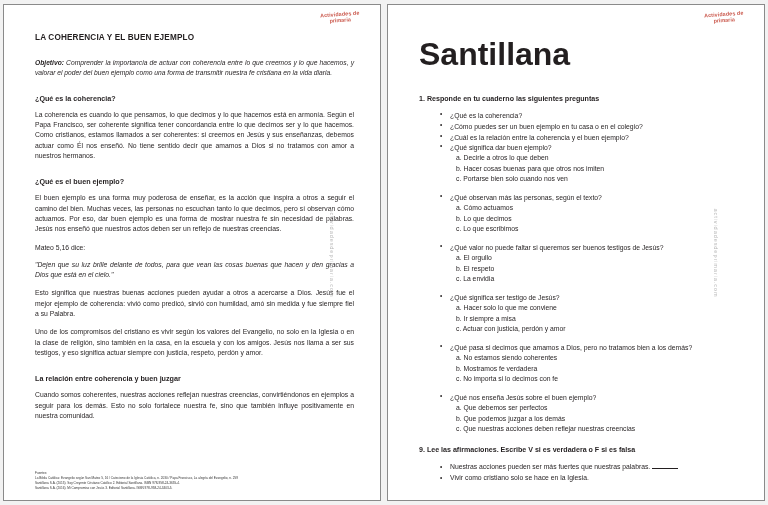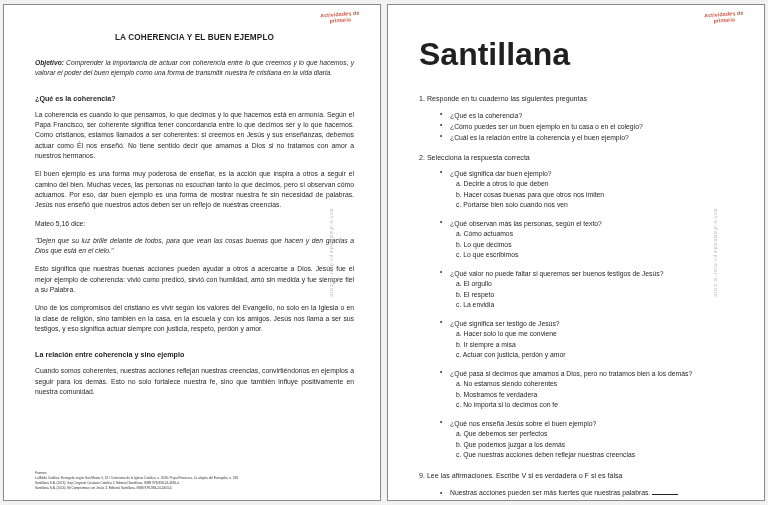--- a/index.html
+++ b/index.html
@@ -69,21 +69,21 @@
     top: 50%;
     transform: translateY(-50%) rotate(90deg);
     transform-origin: center center;
     white-space: nowrap;
     font-size: 5.6px;
     letter-spacing: .9px;
     color: #b9b9b9;
   }
   
   .doc-title {
-    text-align: center;
+    text-align: left;
     font-size: 8.2px;
     font-weight: bold;
     letter-spacing: .15px;
     margin: 18px 0 0 0;
   }
   .objective {
     font-size: 6.7px;
     font-style: italic;
     line-height: 1.48;
     text-align: justify;
@@ -118,21 +118,21 @@
     left: 31px;
     right: 26px;
     bottom: 9px;
     font-size: 3.15px;
     line-height: 1.62;
     color: #333;
   }
   .sources .lbl { display: block; }
   h3.num {
     font-size: 7.1px;
-    font-weight: normal;
+    font-weight: bold;
     margin: 0 0 7px 0;
   }
   h3.num.sp { margin-top: 11px; }
   ul.bullets {
     list-style: none;
     margin: 0 0 0 0;
     padding: 0 0 0 21px;
   }
   ul.bullets > li {
     font-size: 6.8px;
@@ -217,27 +217,28 @@
 
       <div class="side-wm">actividadesdeprimaria.com</div>
 
       <h1 class="doc-title">LA COHERENCIA Y EL BUEN EJEMPLO</h1>
 
       <p class="objective"><b>Objetivo:</b><span> Comprender la importancia de actuar con coherencia entre lo que creemos y lo que hacemos, y valorar el poder del buen ejemplo como una forma de transmitir nuestra fe cristiana en la vida diaria.</span></p>
 
       <h2 class="sec">¿Qué es la coherencia?</h2>
       <p class="body">La coherencia es cuando lo que pensamos, lo que decimos y lo que hacemos está en armonía. Según el Papa Francisco, ser coherente significa tener concordancia entre lo que decimos ser y lo que hacemos. Como cristianos, estamos llamados a ser coherentes: si creemos en Jesús y sus enseñanzas, debemos actuar como Él nos enseñó. No tiene sentido decir que amamos a Dios si no tratamos con amor a nuestros hermanos.</p>
 
+      <h2 class="sec">¿Qué es el buen ejemplo?</h2>
       <p class="body">El buen ejemplo es una forma muy poderosa de enseñar, es la acción que inspira a otros a seguir el camino del bien. Muchas veces, las personas no escuchan tanto lo que decimos, pero sí observan cómo actuamos. Por eso, dar buen ejemplo es una forma de mostrar nuestra fe sin necesidad de palabras. Jesús nos enseñó que nuestros actos deben ser un reflejo de nuestras creencias.</p>
       <p class="cite">Mateo 5,16 dice:</p>
       <p class="quote">"Dejen que su luz brille delante de todos, para que vean las cosas buenas que hacen y den gracias a Dios que está en el cielo."</p>
       <p class="body">Esto significa que nuestras buenas acciones pueden ayudar a otros a acercarse a Dios. Jesús fue el mejor ejemplo de coherencia: vivió como predicó, sirvió con humildad, amó sin medida y fue siempre fiel a su Palabra.</p>
       <p class="body">Uno de los compromisos del cristiano es vivir según los valores del Evangelio, no solo en la Iglesia o en la clase de religión, sino también en la casa, en la escuela y con los amigos. Jesús nos llama a ser sus testigos, y eso significa actuar siempre con justicia, respeto, perdón y amor.</p>
 
-      <h2 class="sec">La relación entre coherencia y sino ejemplo</h2>
+      <h2 class="sec">La relación entre coherencia y buen juzgar</h2>
       <p class="body">Cuando somos coherentes, nuestras acciones reflejan nuestras creencias, convirtiéndonos en ejemplos a seguir para los demás. Esto no solo fortalece nuestra fe, sino que también influye positivamente en nuestra comunidad.</p>
 
       <div class="sources">
         <span class="lbl">Fuentes:</span>
         <span class="lbl">La Biblia Católica: Evangelio según San Mateo 5, 16 / Catecismo de la Iglesia Católica, n. 2030 / Papa Francisco, La alegría del Evangelio, n. 259</span>
         <span class="lbl">Santillana S.A. (2015). Soy Creyente Cristiano Católico 2. Editorial Santillana. ISBN 978-958-24-3655-4.</span>
         <span class="lbl">Santillana S.A. (2016). Mi Compromiso con Jesús 3. Editorial Santillana. ISBN 978-958-24-3403-5.</span>
       </div>
 
     </div>
@@ -255,21 +256,20 @@
 
       <h1 class="act">Santillana</h1>
 
       <h3 class="num">1. Responde en tu cuaderno las siguientes preguntas</h3>
       <ul class="bullets">
         <li>¿Qué es la coherencia?</li>
         <li>¿Cómo puedes ser un buen ejemplo en tu casa o en el colegio?</li>
         <li>¿Cuál es la relación entre la coherencia y el buen ejemplo?</li>
       </ul>
 
-      <h3 class="num sp">2. Selecciona la respuesta correcta</h3>
       <ul class="mcq">
         <li>
           <p class="q">¿Qué significa dar buen ejemplo?</p>
           <p class="opt">a. Decirle a otros lo que deben</p>
           <p class="opt">b. Hacer cosas buenas para que otros nos imiten</p>
           <p class="opt">c. Portarse bien solo cuando nos ven</p>
         </li>
         <li>
           <p class="q">¿Qué observan más las personas, según el texto?</p>
           <p class="opt">a. Cómo actuamos</p>

